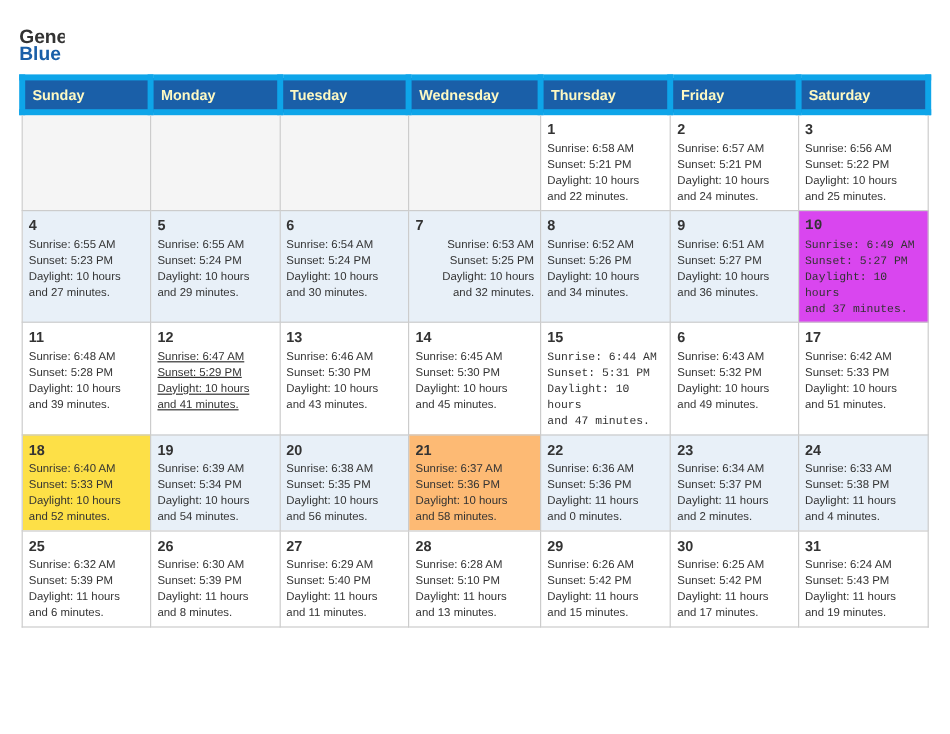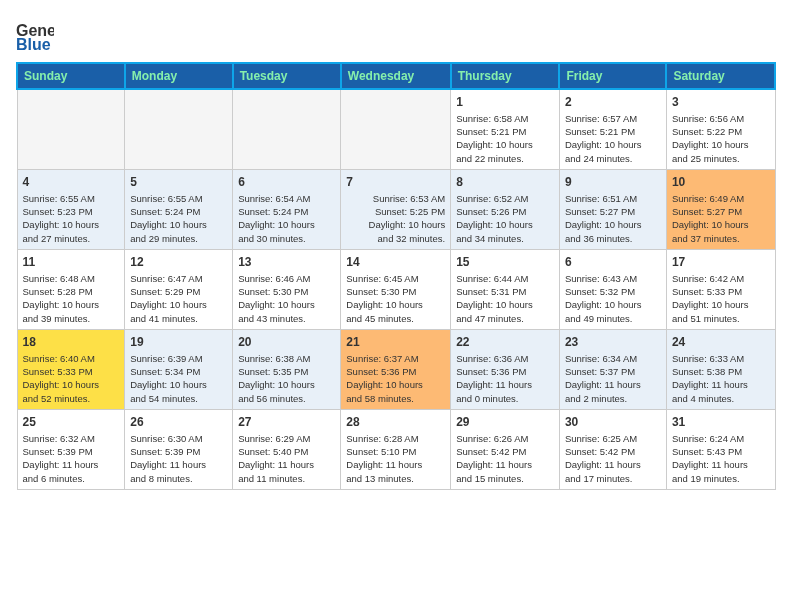--- a/index.html
+++ b/index.html
@@ -40,26 +40,26 @@
       color: #333;
       margin-top: 2px;
     }
     .calendar {
       width: 100%;
       border-collapse: collapse;
       font-size: 10.5px;
     }
     .calendar th {
       background: #1a5fa8;
-      color: #86efac;
+      color: #fef9c3;
       text-align: left;
       padding: 5px 6px;
       font-size: 12px;
       font-weight: bold;
-      border: 2px solid #0ea5e9;
+      border: 5px solid #0ea5e9;
     }
     .calendar td {
       vertical-align: top;
       padding: 4px 5px;
       border: 1px solid #ccc;
       width: 113px;
       min-height: 70px;
       background: #fff;
       color: #333;
       font-size: 10px;
@@ -180,60 +180,60 @@
 Daylight: 10 hours
 and 34 minutes.</div>
         </td>
         <td style="background: rgb(232, 240, 248);">
           <span class="day-number">9</span>
           <div class="day-info" style="white-space: pre-line;">Sunrise: 6:51 AM
 Sunset: 5:27 PM
 Daylight: 10 hours
 and 36 minutes.</div>
         </td>
-        <td style="background: #fdba74;">
+        <td style="background: #d946ef; font-family: Liberation Mono, monospace;">
           <span class="day-number">10</span>
           <div class="day-info" style="white-space: pre-line;">Sunrise: 6:49 AM
 Sunset: 5:27 PM
 Daylight: 10 hours
 and 37 minutes.</div>
         </td>
       </tr>
       <tr>
         <td>
           <span class="day-number">11</span>
           <div class="day-info" style="white-space: pre-line;">Sunrise: 6:48 AM
 Sunset: 5:28 PM
 Daylight: 10 hours
 and 39 minutes.</div>
         </td>
         <td>
           <span class="day-number">12</span>
-          <div class="day-info" style="white-space: pre-line;">Sunrise: 6:47 AM
+          <div class="day-info" style="white-space: pre-line; text-decoration: underline;">Sunrise: 6:47 AM
 Sunset: 5:29 PM
 Daylight: 10 hours
 and 41 minutes.</div>
         </td>
         <td>
           <span class="day-number">13</span>
           <div class="day-info" style="white-space: pre-line;">Sunrise: 6:46 AM
 Sunset: 5:30 PM
 Daylight: 10 hours
 and 43 minutes.</div>
         </td>
         <td>
           <span class="day-number">14</span>
           <div class="day-info" style="white-space: pre-line;">Sunrise: 6:45 AM
 Sunset: 5:30 PM
 Daylight: 10 hours
 and 45 minutes.</div>
         </td>
         <td>
           <span class="day-number">15</span>
-          <div class="day-info" style="white-space: pre-line;">Sunrise: 6:44 AM
+          <div class="day-info" style="white-space: pre-line; font-family: Liberation Mono, monospace;">Sunrise: 6:44 AM
 Sunset: 5:31 PM
 Daylight: 10 hours
 and 47 minutes.</div>
         </td>
         <td>
           <span class="day-number">6</span>
           <div class="day-info" style="white-space: pre-line;">Sunrise: 6:43 AM
 Sunset: 5:32 PM
 Daylight: 10 hours
 and 49 minutes.</div>

